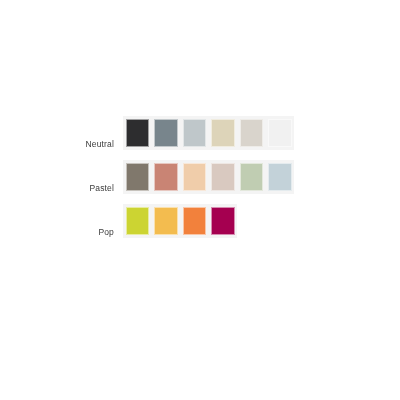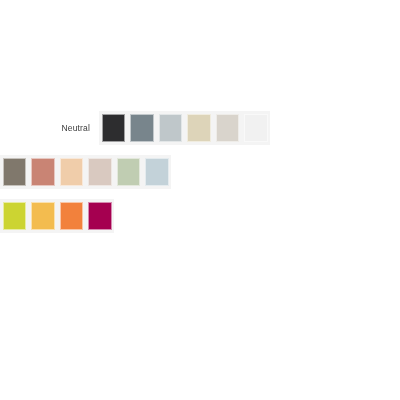--- a/index.html
+++ b/index.html
@@ -23,22 +23,23 @@
 
   .palette-rows {
     position: absolute;
     left: 0;
     top: 106px;
     width: 400px;
   }
 
   .palette-row {
     display: flex;
-    align-items: center;
+    align-items: flex-end;
     height: 44px;
+    padding-left: 24px;
   }
 
   .row-label {
     width: 99px;
     padding-right: 9px;
     box-sizing: border-box;
     text-align: right;
     font-size: 8.5px;
     line-height: 12px;
     color: #3b3b3b;
@@ -93,20 +94,21 @@
           </div>
           <div class="swatch">
             <div class="swatch-fill" style="background: rgb(217, 212, 204);"></div>
           </div>
           <div class="swatch">
             <div class="swatch-fill" style="background: rgb(241, 241, 241);"></div>
           </div>
         </div>
       </div>
       <div class="palette-row">
+        <div class="row-label">Pastel</div>
         <div class="swatch-strip">
           <div class="swatch">
             <div class="swatch-fill" style="background: rgb(128, 120, 108);"></div>
           </div>
           <div class="swatch">
             <div class="swatch-fill" style="background: rgb(201, 132, 116);"></div>
           </div>
           <div class="swatch">
             <div class="swatch-fill" style="background: rgb(240, 205, 170);"></div>
           </div>
@@ -115,20 +117,21 @@
           </div>
           <div class="swatch">
             <div class="swatch-fill" style="background: rgb(192, 205, 178);"></div>
           </div>
           <div class="swatch">
             <div class="swatch-fill" style="background: rgb(195, 210, 217);"></div>
           </div>
         </div>
       </div>
       <div class="palette-row">
+        <div class="row-label">Pop</div>
         <div class="swatch-strip">
           <div class="swatch">
             <div class="swatch-fill" style="background: rgb(204, 212, 50);"></div>
           </div>
           <div class="swatch">
             <div class="swatch-fill" style="background: rgb(243, 188, 79);"></div>
           </div>
           <div class="swatch">
             <div class="swatch-fill" style="background: rgb(242, 129, 60);"></div>
           </div>

